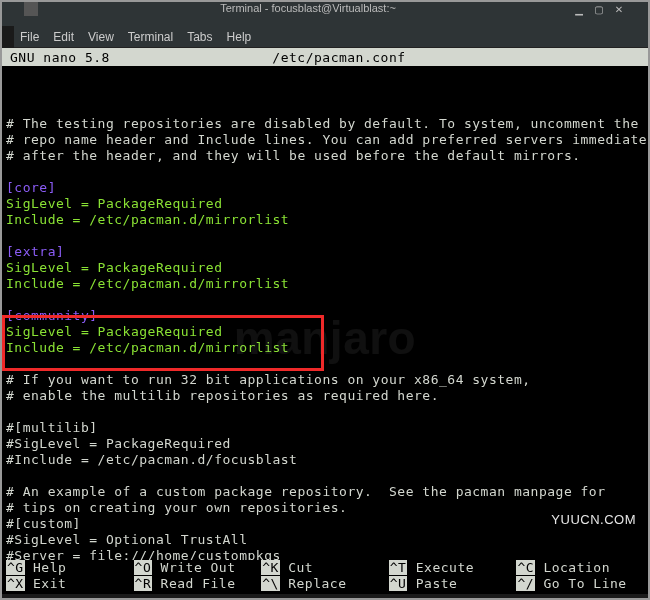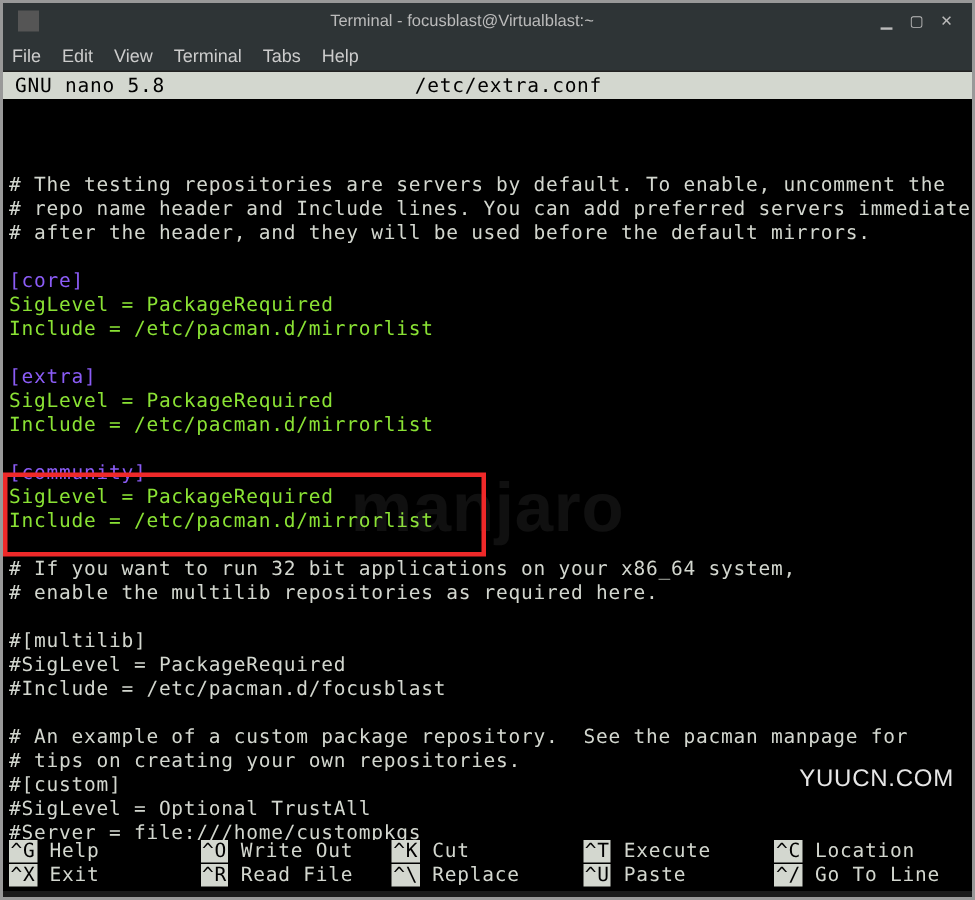--- a/index.html
+++ b/index.html
@@ -9,22 +9,21 @@
     background: #1a1a1a;
     font-family: "DejaVu Sans Mono", Consolas, monospace;
     font-size: 12.5px;
     overflow: hidden;
     border: 2px solid #999;
   }
   .titlebar {
     height: 24px;
     background: #2e3436;
     display: flex;
-    align-items: center;
-    padding: 0 10px;
+    padding: 0 22px;
     color: #aaa;
     font-family: sans-serif;
     font-size: 11px;
   }
   .titlebar .icon {
     width: 14px; height: 14px; margin-right: 6px;
     background: #555; display:inline-block;
   }
   .titlebar .title-text {
     flex: 1;
@@ -45,20 +44,21 @@
     height: 22px;
     background: #2e3436;
     display: flex;
     align-items: center;
     padding: 0 6px;
     gap: 14px;
     color: #ccc;
     font-family: sans-serif;
     font-size: 12px;
     border-bottom: 1px solid #222;
+    margin-left: 12px;
   }
   .menubar span { cursor: pointer; }
   .nano-header {
     background: #d3d7cf;
     color: #000;
     height: 18px;
     display: flex;
     align-items: center;
     font-family: monospace;
     font-size: 13px;
@@ -98,21 +98,21 @@
     font-size: 46px;
     color: rgba(200,200,200,0.08);
     font-weight: bold;
     pointer-events:none;
     user-select:none;
   }
   .wm-corner {
     position:absolute;
     right:6px; bottom:30px;
     font-family: sans-serif;
-    font-size: 16px;
+    font-size: 13px;
     color: rgba(255,255,255,0.9);
     background: rgba(0,0,0,0.2);
     padding: 2px 6px;
     pointer-events:none;
   }
   .nano-footer {
     background: #000;
     color: #000;
     font-family: monospace;
     font-size: 13px;
@@ -149,28 +149,28 @@
   <span>File</span>
   <span>Edit</span>
   <span>View</span>
   <span>Terminal</span>
   <span>Tabs</span>
   <span>Help</span>
 </div>
 
 <div class="nano-header">
   <span class="ver">GNU nano 5.8</span>
-  <span class="fname">/etc/extra.conf</span>
+  <span class="fname">/etc/pacman.conf</span>
   <span style="width:80px"></span>
 </div>
 
 <div class="term-body">
 <div class="watermark">manjaro</div>
 <div class="wm-corner">YUUCN.COM</div>
-<span># The testing repositories are servers by default. To enable, uncomment the</span>
+<span># The testing repositories are disabled by default. To system, uncomment the</span>
 <span># repo name header and Include lines. You can add preferred servers immediately</span>
 <span># after the header, and they will be used before the default mirrors.</span>
 
 <span class="mag">[core]</span>
 <span class="green">SigLevel = PackageRequired</span>
 <span class="green">Include = /etc/pacman.d/mirrorlist</span>
 
 <span class="mag">[extra]</span>
 <span class="green">SigLevel = PackageRequired</span>
 <span class="green">Include = /etc/pacman.d/mirrorlist</span>

